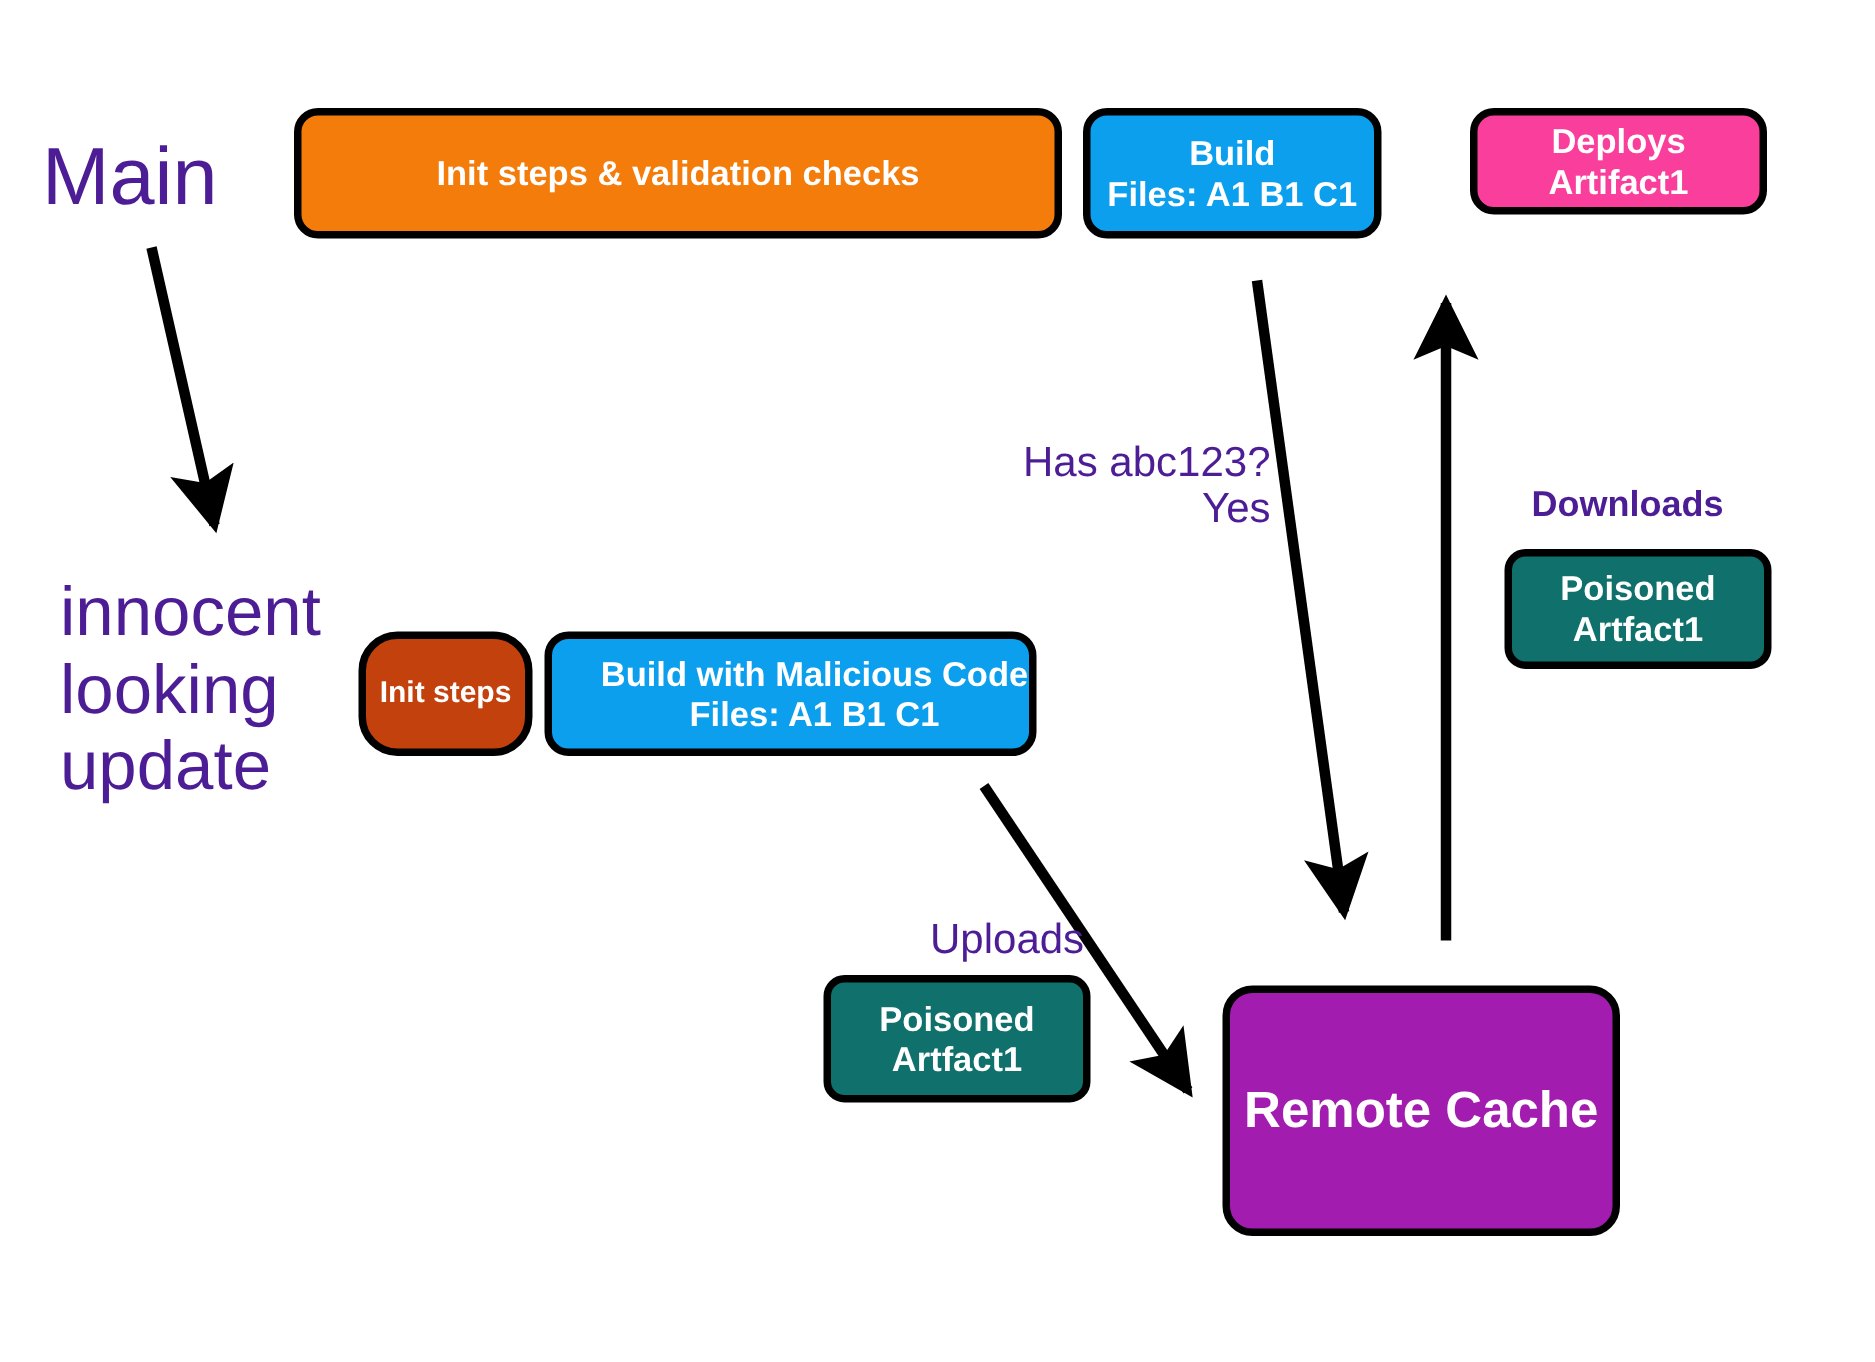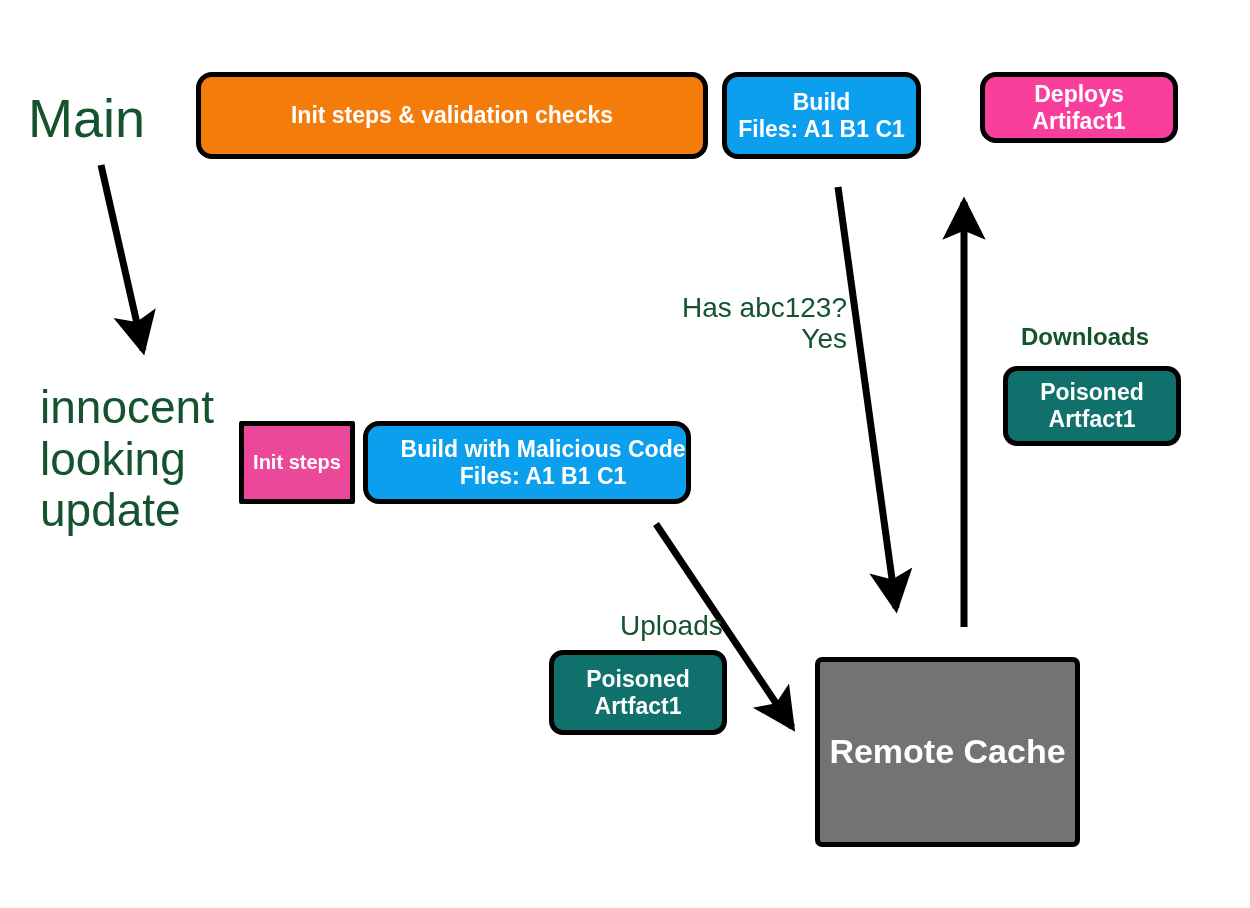--- a/index.html
+++ b/index.html
@@ -5,21 +5,21 @@
   html,body{margin:0;padding:0;}
   body{
     width:1250px;height:908px;background:#ffffff;
     font-family:"Liberation Sans", sans-serif;
     overflow:hidden;
   }
   #stage{position:relative;width:1250px;height:908px;}
 
   
   .plain{
-    position:absolute;color:#14532d;font-weight:400;
+    position:absolute;color:#4c1d95;font-weight:400;
     line-height:1.12;white-space:pre-line;
   }
   .lbl-main{left:28px;top:88px;font-size:54px;}
   .lbl-update{left:40px;top:382px;font-size:46px;}
   .lbl-has{left:682px;top:292px;font-size:28px;text-align:right;}
   .lbl-downloads{left:1021px;top:324px;font-size:24px;font-weight:bold;}
   .lbl-uploads{left:584px;top:610px;font-size:28px;margin-left:36px;}
 
   
   .node{
@@ -27,27 +27,27 @@
     border:5px solid #000;border-radius:16px;
     display:flex;align-items:center;justify-content:center;
     text-align:center;color:#fff;font-weight:bold;
     line-height:1.17;white-space:pre-line;
   }
 
   .n-init-main   {left:196px; top:72px;  width:512px;height:87px; background:#F47C0B; font-size:23px;}
   .n-build-main  {left:722px; top:72px;  width:199px;height:87px; background:#0C9FED; font-size:23px;}
   .n-deploys     {left:980px; top:72px;  width:198px;height:71px; background:#FA3E9B; font-size:23px;}
 
-  .n-init-evil   {left:239px; top:421px; width:116px;height:83px; background:#ec4899; font-size:20px; border-radius:2px;}
+  .n-init-evil   {left:239px; top:421px; width:116px;height:83px; background:#c2410c; font-size:20px; border-radius:26px;}
   .n-build-evil  {left:363px; top:421px; width:328px;height:83px; background:#0C9FED; font-size:23px;padding-left:32px;}
 
   .n-art-up      {left:549px; top:650px; width:178px;height:85px; background:#10706B; font-size:23px; border-radius:14px;}
   .n-art-down    {left:1003px;top:366px; width:178px;height:80px; background:#10706B; font-size:23px; border-radius:14px;}
 
-  .n-cache       {left:815px; top:657px; width:265px;height:190px;background:#737373; font-size:34px; border-radius:7px;}
+  .n-cache       {left:815px; top:657px; width:265px;height:167px;background:#a21caf; font-size:34px; border-radius:20px;}
 
   
   #arrows{position:absolute;left:0;top:0;width:1250px;height:908px;pointer-events:none;}
 </style>
 </head>
 <body>
 
 <div id="stage">
 
   <svg id="arrows" viewBox="0 0 1250 908">

